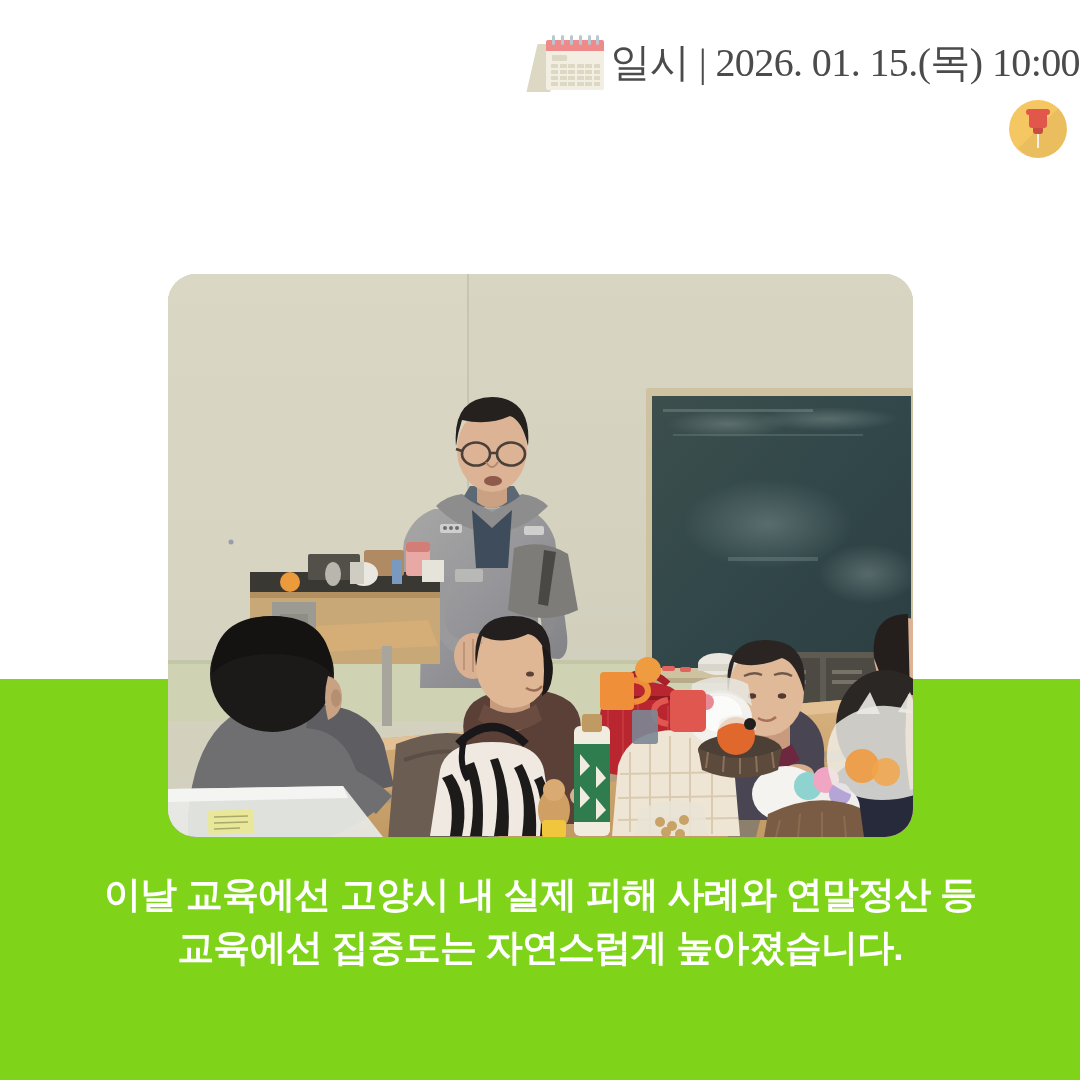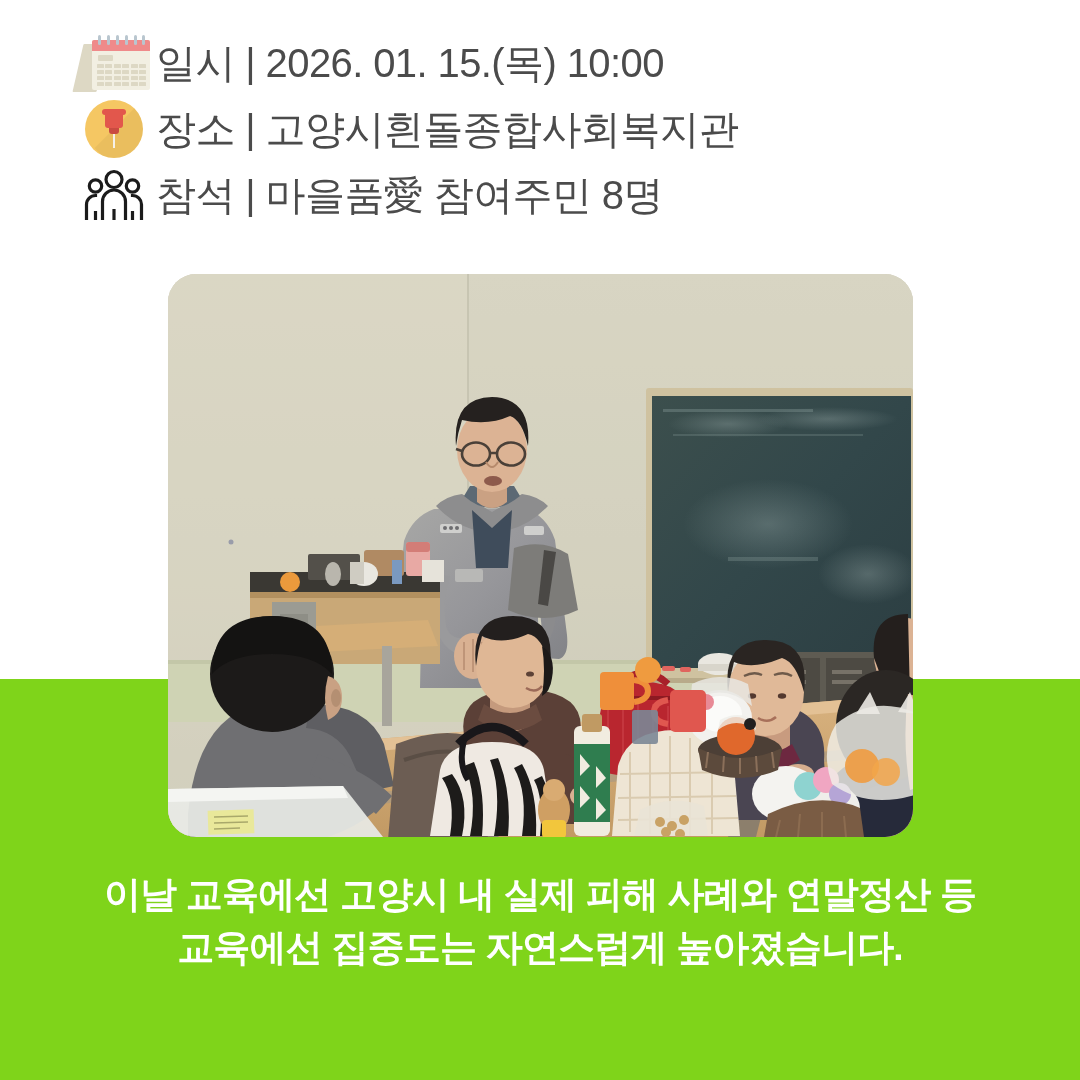--- a/index.html
+++ b/index.html
@@ -35,23 +35,24 @@
   
   .info-block {
     position: absolute;
     left: 0;
     top: 30px;
     width: 1080px;
   }
   .info-row {
     display: flex;
     align-items: center;
-    justify-content: flex-start;
+    justify-content: flex-end;
     padding-left: 72px;
     height: 66px;
+    font-family: Liberation Serif, serif;
   }
   .info-row .icon-slot {
     width: 84px;
     min-width: 84px;
     height: 62px;
     display: flex;
     align-items: center;
     justify-content: center;
   }
   .info-row .info-text {
@@ -281,44 +282,22 @@
     <div class="info-row">
       <div class="icon-slot">
         <div class="pin-icon">
           <div class="shadow"></div>
           <div class="pin-needle"></div>
           <div class="pin-neck"></div>
           <div class="pin-head"></div>
           <div class="pin-cap"></div>
         </div>
       </div>
-      <div class="info-text">장소 | 고양시흰돌종합사회복지관</div>
     </div>
 
-    <div class="info-row">
-      <div class="icon-slot">
-        <svg class="people-icon" viewBox="0 0 62 52">
-          <g fill="none" stroke="#1b1b1b" stroke-width="3.2">
-
-            <circle cx="31" cy="10.5" r="8"></circle>
-            <path d="M19.5 51 V32.5 a11.5 11.5 0 0 1 23 0 V51" stroke-linecap="butt"></path>
-            <line x1="31" y1="40" x2="31" y2="51"></line>
-
-            <circle cx="12.5" cy="17" r="6.2"></circle>
-            <path d="M3.5 51 V35.5 a9 9 0 0 1 9 -9 h1.6" stroke-linecap="butt"></path>
-            <line x1="12.5" y1="42" x2="12.5" y2="51"></line>
-
-            <circle cx="49.5" cy="17" r="6.2"></circle>
-            <path d="M58.5 51 V35.5 a9 9 0 0 0 -9 -9 h-1.6" stroke-linecap="butt"></path>
-            <line x1="49.5" y1="42" x2="49.5" y2="51"></line>
-          </g>
-        </svg>
-      </div>
-      <div class="info-text">참석 | 마을품愛 참여주민 8명</div>
-    </div>
 
   </div>
 
   <div class="photo-wrap">
     <svg viewBox="0 0 745 563" preserveAspectRatio="xMidYMid slice" role="img">
       <defs>
         <linearGradient id="wallG" x1="0" y1="0" x2="0" y2="1">
           <stop offset="0" stop-color="#dcd9c6"></stop>
           <stop offset="0.55" stop-color="#d5d2bf"></stop>
           <stop offset="1" stop-color="#c9c7b6"></stop>

